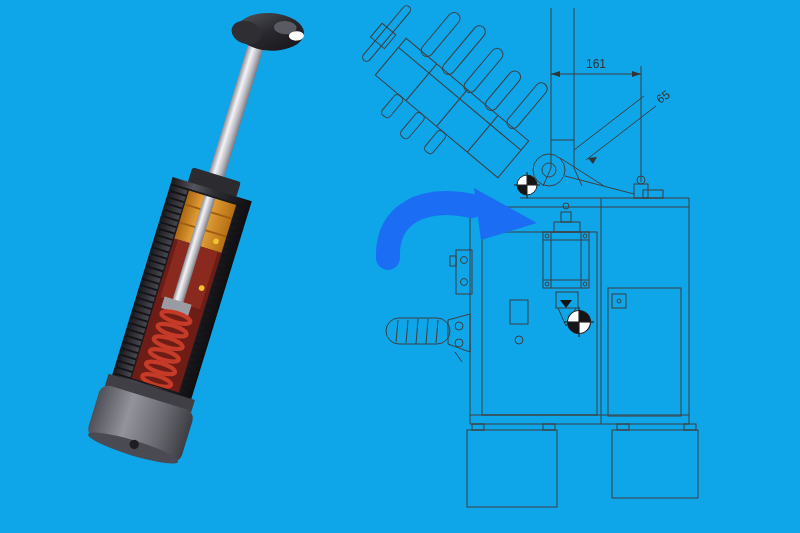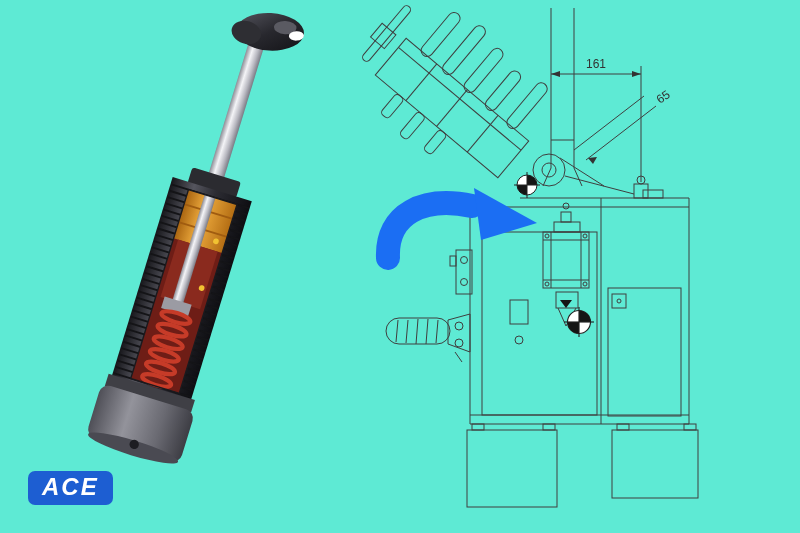--- a/index.html
+++ b/index.html
@@ -1,17 +1,17 @@
 <!DOCTYPE html>
 <html><head>
 <meta charset="utf-8">
 <style>
   html,body{margin:0;padding:0;background:#fff;}
   .canvas{
-    position:relative;width:800px;height:533px;background:#5eead4;
+    position:relative;width:800px;height:533px;background:#0ea5e9;
     overflow:hidden;font-family:"Liberation Sans",sans-serif;
   }
   .stage{position:absolute;left:0;top:0;width:800px;height:533px;}
   .ace-logo{
     position:absolute;left:28px;top:471px;
     background:#1d5ed2;color:#ffffff;
     border-radius:7px;padding:3px 14px 5px 14px;
     font-weight:bold;font-style:italic;font-size:24px;letter-spacing:2px;
     line-height:1.1;user-select:none;
   }
@@ -273,17 +273,14 @@
 
     <rect x="-48" y="150" width="96" height="14" fill="#3f3f45" stroke="none"></rect>
     <g stroke="none">
       <rect x="-52" y="162" width="104" height="58" rx="10" fill="url(#gCap)"></rect>
       <ellipse cx="0" cy="218" rx="50" ry="8" fill="#4a4a52"></ellipse>
       <circle cx="0" cy="214" r="5" fill="#1d1d22"></circle>
     </g>
   </g>
 </svg>
 
-<div class="ace-logo">
-  <span>ACE</span>
+
 </div>
 
-</div>
-
 </body></html>

